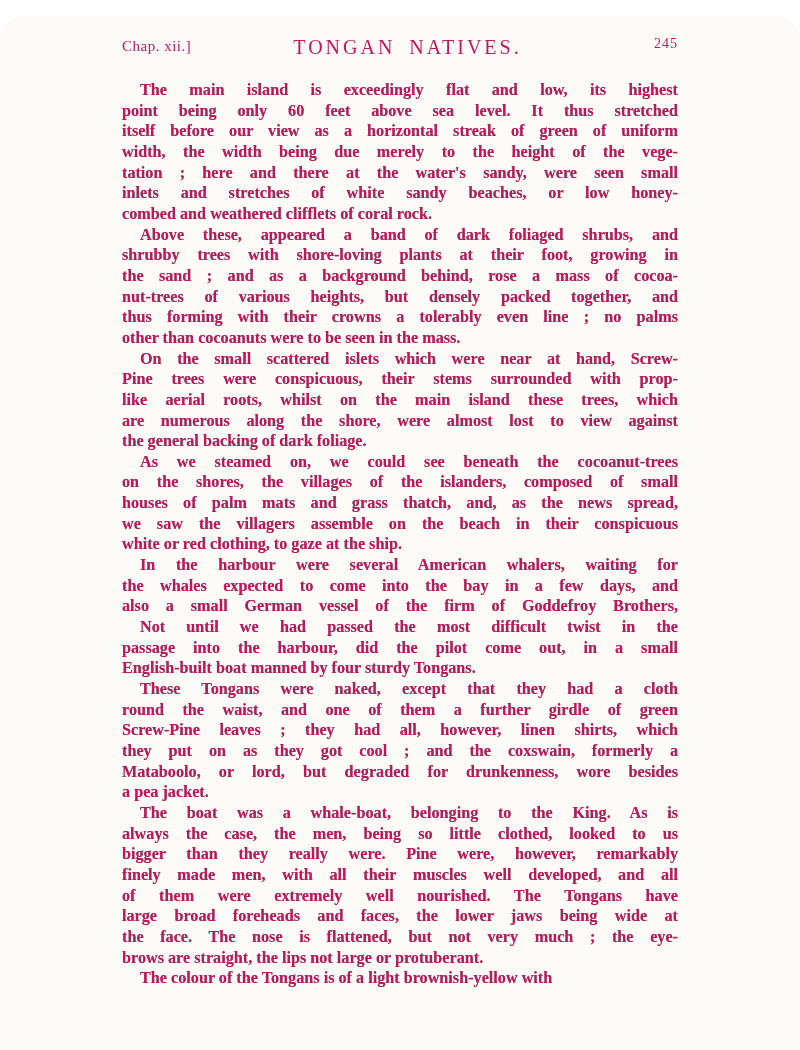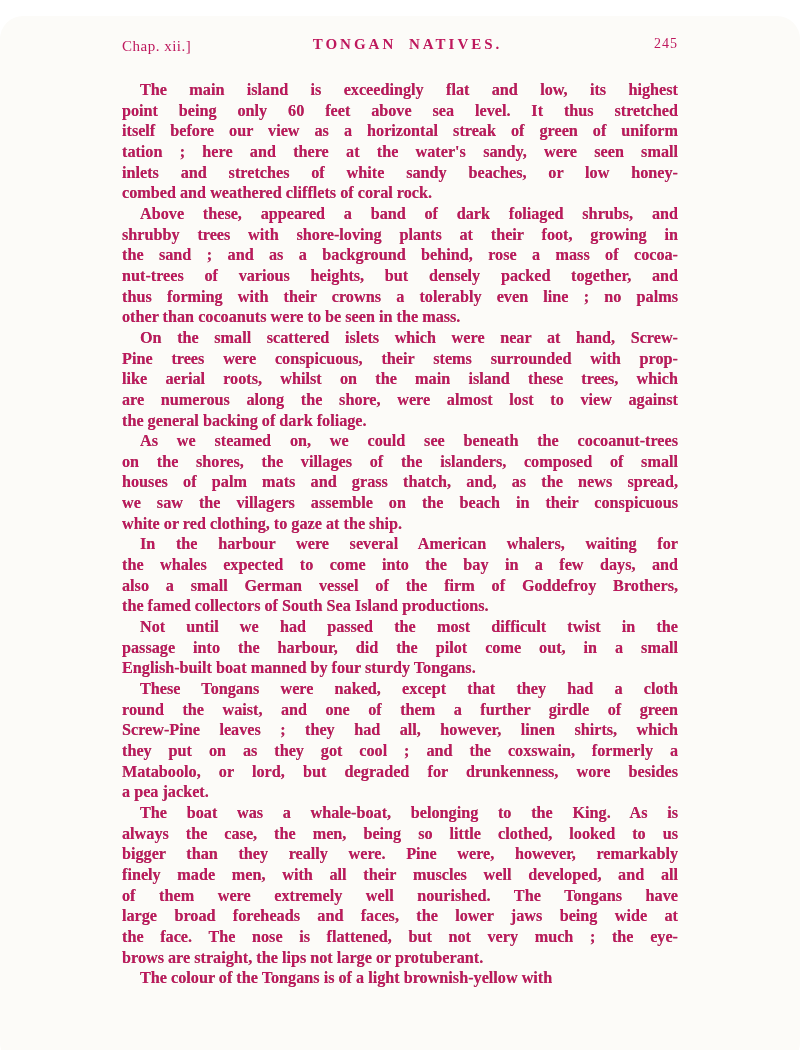--- a/index.html
+++ b/index.html
@@ -29,24 +29,23 @@
     left: 0;
     top: 2px;
     letter-spacing: 0.5px;
   }
   .running-head .title {
     position: absolute;
     left: 15px;
     right: 0;
     top: 0;
     text-align: center;
-    font-size: 15px;
+    font-size: 20px;
     letter-spacing: 3px;
     word-spacing: 6px;
-    font-weight: bold;
   }
   .running-head .folio {
     position: absolute;
     right: 0;
     top: 0;
     font-size: 14px;
     letter-spacing: 1px;
   }
   .page-body {
     margin: 18px 122px 0 122px;
@@ -90,20 +89,21 @@
     <span class="chapter">Chap. xii.]</span>
     <span class="title">TONGAN NATIVES.</span>
     <span class="folio">245</span>
   </div>
 
   <div class="page-body">
       <div class="para">
         <div class="line first just">The main island is exceedingly flat and low, its highest</div>
         <div class="line just">point being only 60 feet above sea level.  It thus stretched</div>
         <div class="line just">itself before our view as a horizontal streak of green of uniform</div>
+        <div class="line just">width, the width being due merely to the height of the vege-</div>
         <div class="line just">tation ; here and there at the water's sandy, were seen small</div>
         <div class="line just">inlets and stretches of white sandy beaches, or low honey-</div>
         <div class="line">combed and weathered clifflets of coral rock.</div>
       </div>
       <div class="para">
         <div class="line first just">Above these, appeared a band of dark foliaged shrubs, and</div>
         <div class="line just">shrubby trees with shore-loving plants at their foot, growing in</div>
         <div class="line just">the sand ; and as a background behind, rose a mass of cocoa-</div>
         <div class="line just">nut-trees of various heights, but densely packed together, and</div>
         <div class="line just">thus forming with their crowns a tolerably even line ; no palms</div>
@@ -120,21 +120,20 @@
         <div class="line first just">As we steamed on, we could see beneath the cocoanut-trees</div>
         <div class="line just">on the shores, the villages of the islanders, composed of small</div>
         <div class="line just">houses of palm mats and grass thatch, and, as the news spread,</div>
         <div class="line just">we saw the villagers assemble on the beach in their conspicuous</div>
         <div class="line">white or red clothing, to gaze at the ship.</div>
       </div>
       <div class="para">
         <div class="line first just">In the harbour were several American whalers, waiting for</div>
         <div class="line just">the whales expected to come into the bay in a few days, and</div>
         <div class="line just">also a small German vessel of the firm of Goddefroy Brothers,</div>
-        <div class="line">the famed collectors of South Sea Island productions.</div>
       </div>
       <div class="para">
         <div class="line first just">Not until we had passed the most difficult twist in the</div>
         <div class="line just">passage into the harbour, did the pilot come out, in a small</div>
         <div class="line">English-built boat manned by four sturdy Tongans.</div>
       </div>
       <div class="para">
         <div class="line first just">These Tongans were naked, except that they had a cloth</div>
         <div class="line just">round the waist, and one of them a further girdle of green</div>
         <div class="line just">Screw-Pine leaves ; they had all, however, linen shirts, which</div>

